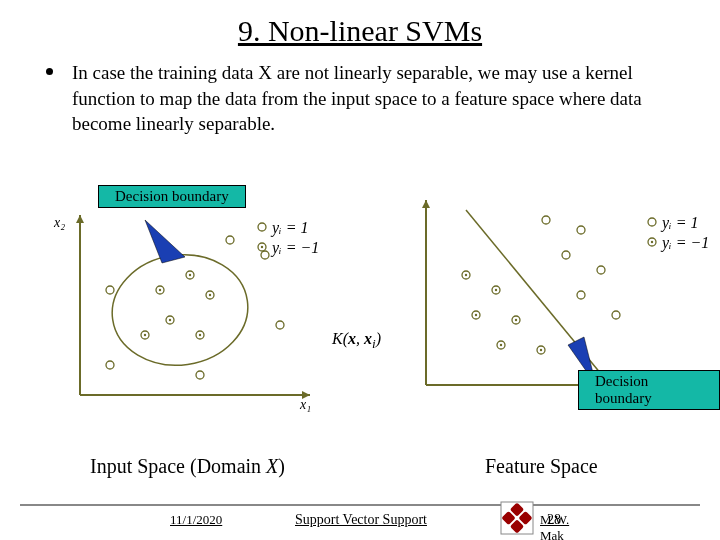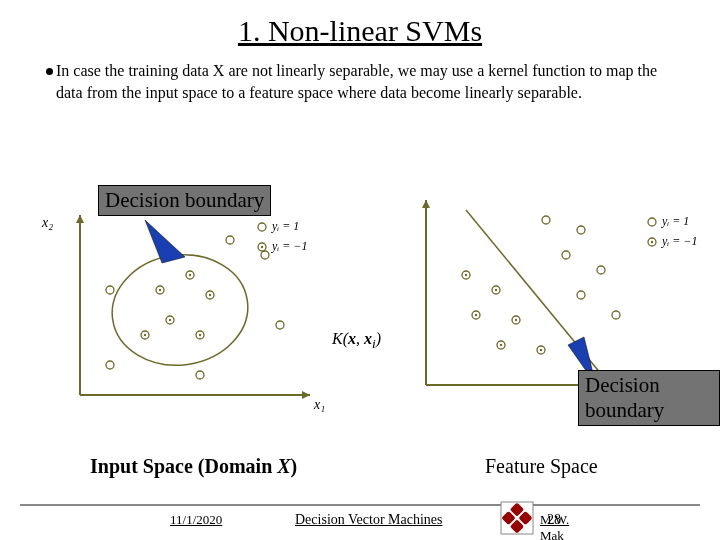--- a/index.html
+++ b/index.html
@@ -13,22 +13,22 @@
   }
   .title {
     text-align: center;
     font-size: 30px;
     text-decoration: underline;
     padding-top: 14px;
     padding-bottom: 12px;
     font-weight: normal;
   }
   .body-text {
-    padding: 0 48px 0 56px;
-    font-size: 16px;
+    padding: 0 48px 0 72px;
+    font-size: 19px;
     line-height: 1.35;
     position: relative;
   }
   .bullet {
     position: absolute;
     left: 46px;
     top: 8px;
     width: 7px;
     height: 7px;
     background: #000;
@@ -37,40 +37,40 @@
   .italic { font-style: italic; }
   .diagram-area {
     position: absolute;
     top: 175px;
     left: 0;
     width: 720px;
     height: 300px;
   }
   .dec-label {
     position: absolute;
-    background: #737373;
+    background: #14b8a6;
     border: 1px solid #000;
-    font-size: 21px;
-    padding: 2px 6px;
+    font-size: 15px;
+    padding: 2px 16px;
     font-family: Georgia, serif;
   }
   .kernel-label {
     position: absolute;
     font-family: Georgia, serif;
     font-size: 16px;
     font-style: italic;
     text-align: right;
   }
   .caption-row {
     position: absolute;
     top: 455px;
     width: 720px;
     font-size: 20px;
   }
-  .caption-left { position: absolute; left: 90px; font-weight: bold; }
+  .caption-left { position: absolute; left: 90px; }
   .caption-right { position: absolute; left: 485px; }
   .footer {
     position: absolute;
     bottom: 0;
     left: 0;
     width: 571px;
     height: 36px;
   }
   .footer-line {
     position: absolute;
@@ -117,27 +117,27 @@
   }
   .axis-label {
     position: absolute;
     font-family: Georgia, serif;
     font-size: 14px;
     font-style: italic;
   }
   .legend-label {
     position: absolute;
     font-family: Georgia, serif;
-    font-size: 12px;
+    font-size: 16px;
   }
 </style>
 </head>
 <body>
 
-<h1 class="title">1. Non-linear SVMs</h1>
+<h1 class="title">9. Non-linear SVMs</h1>
 
 <div class="body-text">
   <span class="bullet"></span>
   <span>In case the training data X are not linearly separable, we may use a kernel function to map the data from the input space to a feature space where data become linearly separable.</span>
 </div>
 
 <div class="diagram-area">
 
   <svg width="280" height="240" style="position:absolute; left:50px; top:20px;">
 
@@ -163,22 +163,22 @@
       <circle cx="160" cy="100" r="1.2" fill="#6b6b29"></circle>
     <circle cx="120" cy="125" r="4" fill="none" stroke="#6b6b29" stroke-width="1.3"></circle>
       <circle cx="120" cy="125" r="1.2" fill="#6b6b29"></circle>
     <circle cx="150" cy="140" r="4" fill="none" stroke="#6b6b29" stroke-width="1.3"></circle>
       <circle cx="150" cy="140" r="1.2" fill="#6b6b29"></circle>
     <circle cx="95" cy="140" r="4" fill="none" stroke="#6b6b29" stroke-width="1.3"></circle>
       <circle cx="95" cy="140" r="1.2" fill="#6b6b29"></circle>
 
     <polygon points="95,25 135,62 112,68" fill="#1a3fb3" stroke="#000" stroke-width="0.5"></polygon>
   </svg>
-  <span class="axis-label" style="left:42px; top:40px;">x₂</span>
-  <span class="axis-label" style="left:300px; top:222px;margin-left:14px;">x₁</span>
+  <span class="axis-label" style="left:54px; top:40px;">x₂</span>
+  <span class="axis-label" style="left:300px; top:222px;">x₁</span>
 
   <svg width="14" height="14" style="position:absolute; left:255px; top:45px;">
       <circle cx="7" cy="7" r="4" fill="none" stroke="#6b6b29" stroke-width="1.3"></circle>
     </svg>
   <span class="legend-label" style="left:272px; top:44px; font-style:italic;">yᵢ = 1</span>
   <svg width="14" height="14" style="position:absolute; left:255px; top:65px;">
       <circle cx="7" cy="7" r="4" fill="none" stroke="#6b6b29" stroke-width="1.3"></circle>
       <circle cx="7" cy="7" r="1.2" fill="#6b6b29"></circle>
     </svg>
   <span class="legend-label" style="left:272px; top:64px; font-style:italic;">yᵢ = −1</span>
@@ -235,21 +235,21 @@
 </div>
 
 <div class="caption-row">
   <span class="caption-left">Input Space (Domain <span class="italic">X</span>)</span>
   <span class="caption-right">Feature Space</span>
 </div>
 
 <div class="footer">
   <div class="footer-line"></div>
   <span class="footer-date">11/1/2020</span>
-  <span class="footer-center">Decision Vector Machines</span>
+  <span class="footer-center">Support Vector Support</span>
   <span class="footer-author">M.W. Mak</span>
   <svg class="logo" viewBox="0 0 36 36">
     <rect x="2" y="2" width="32" height="32" fill="#fff" stroke="#888" stroke-width="1"></rect>
     <g transform="translate(18 18) rotate(45)">
       <rect x="-11" y="-11" width="10" height="10" fill="#900" rx="2"></rect>
       <rect x="1" y="-11" width="10" height="10" fill="#900" rx="2"></rect>
       <rect x="-11" y="1" width="10" height="10" fill="#900" rx="2"></rect>
       <rect x="1" y="1" width="10" height="10" fill="#900" rx="2"></rect>
     </g>
   </svg>

